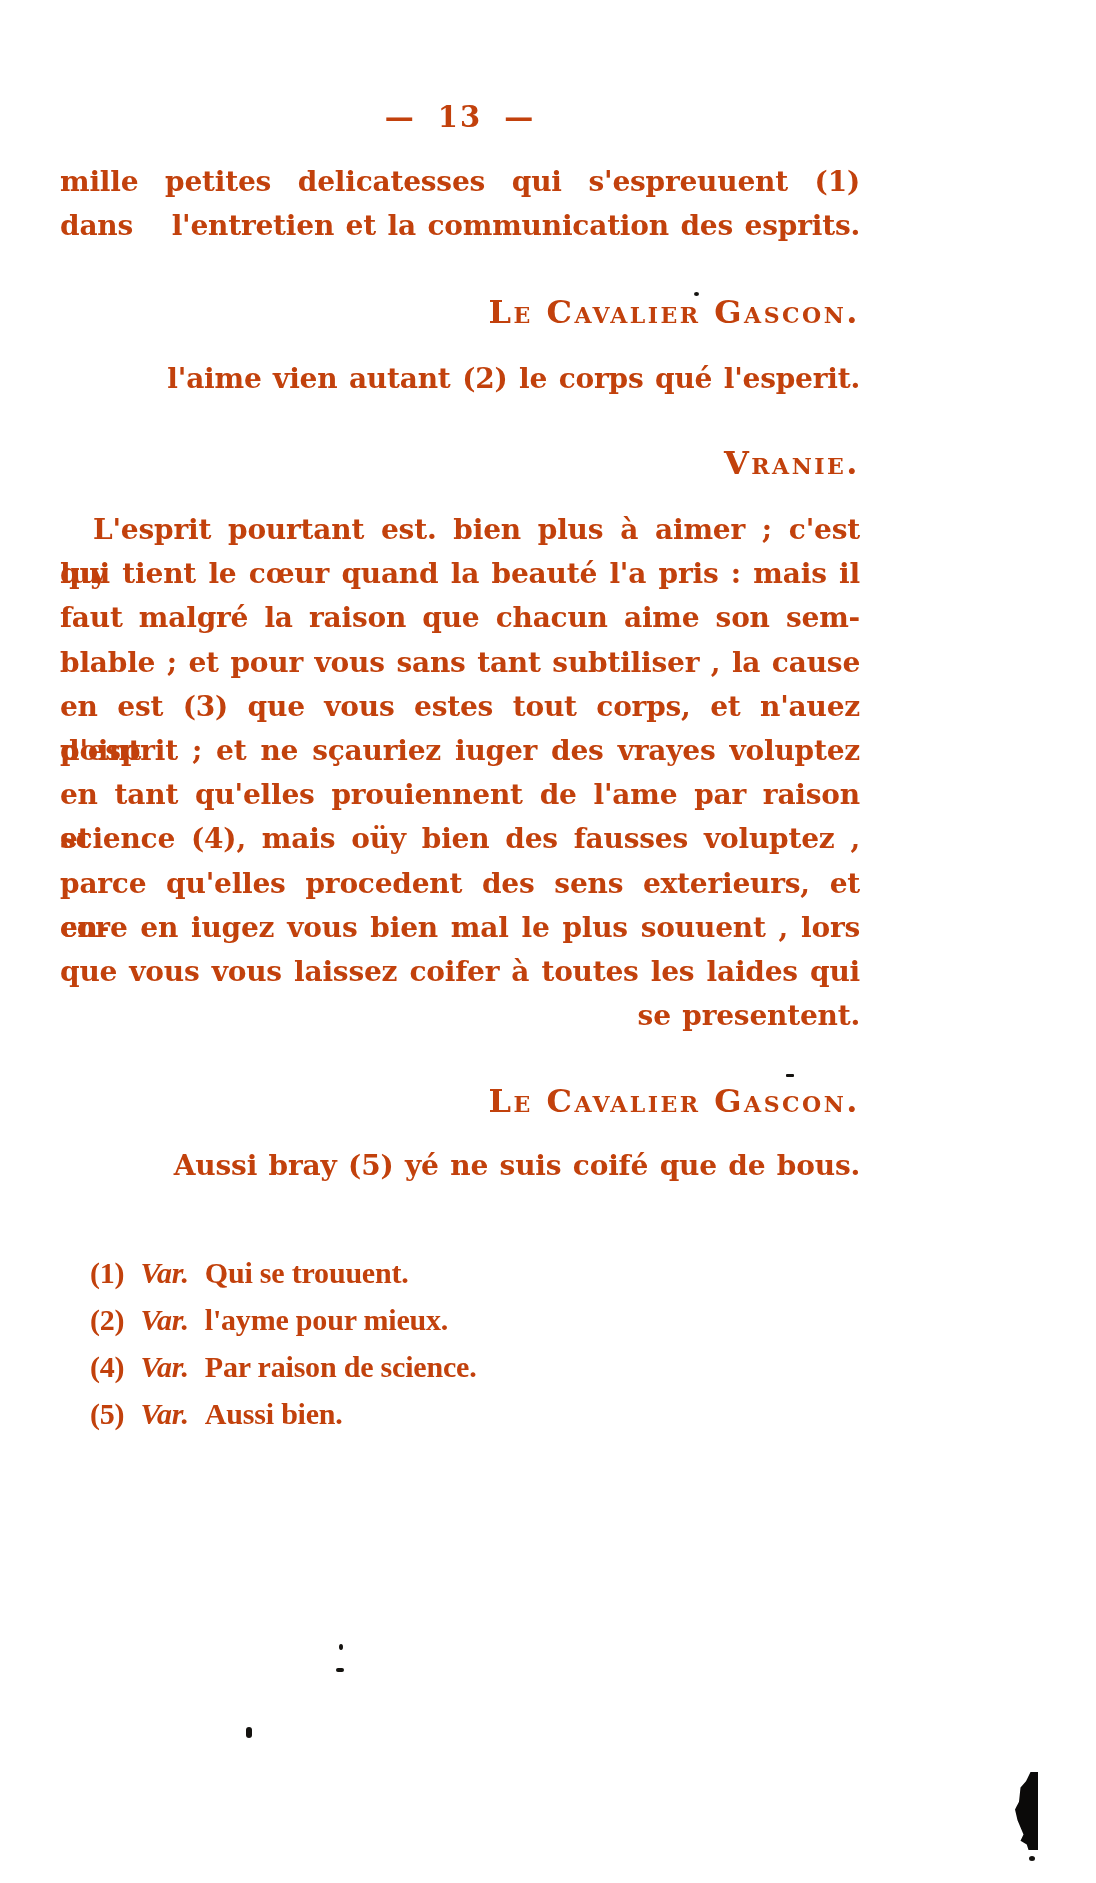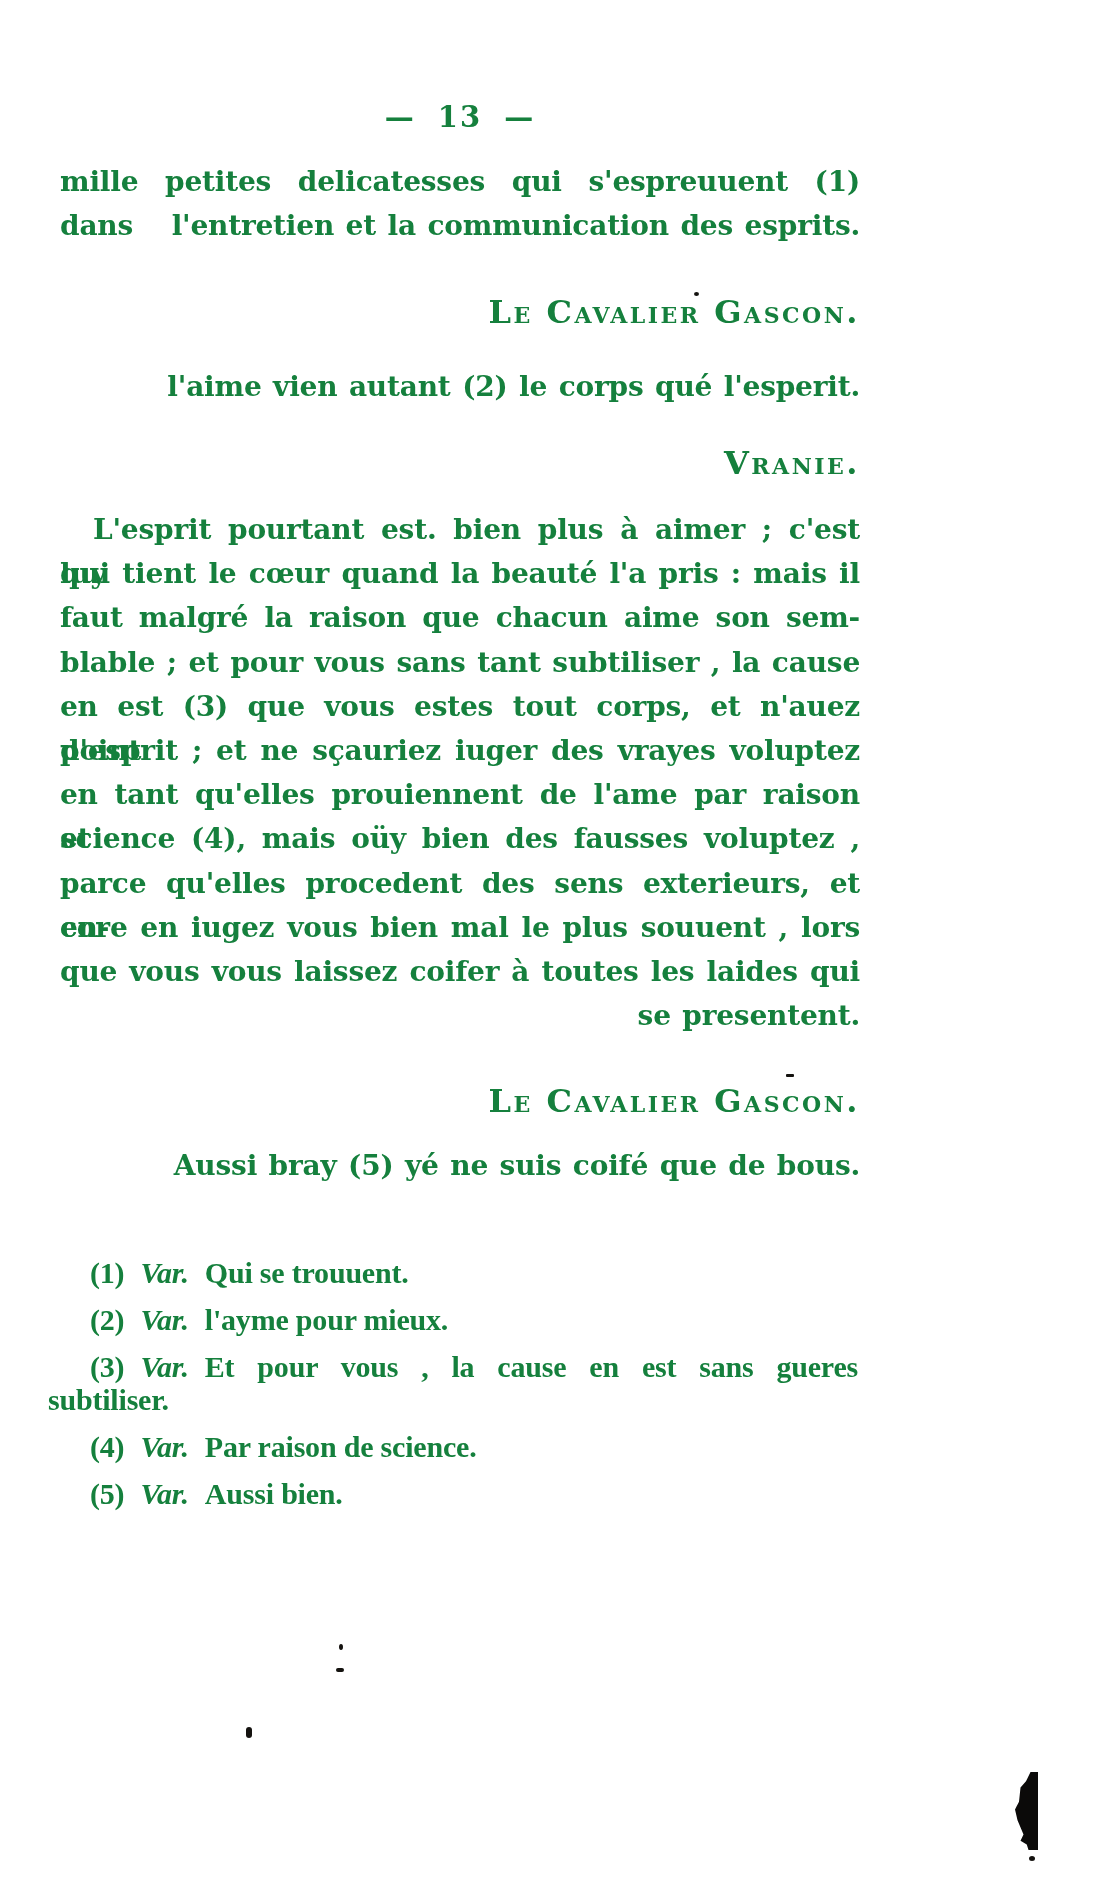--- a/index.html
+++ b/index.html
@@ -1,20 +1,20 @@
 <!DOCTYPE html>
 <html><head>
 <meta charset="utf-8">
 <style>
   html,body{margin:0;padding:0;background:#ffffff;}
   .page{
     position:relative;
     width:1096px;height:1883px;
     background:#ffffff;
-    color:#15803d;
+    color:#c2410c;
     font-family:"DejaVu Serif", serif;
     font-weight:700;
     overflow:hidden;
   }
   .abs{position:absolute;}
   
   .textblock{left:60px;width:800px;}
   .tl{
     font-size:28px;
     height:44.2px;
@@ -67,21 +67,21 @@
 
   <div class="abs pageno" style="top:101px">— 13 —</div>
 
   <div class="abs textblock" style="top:160px">
     <div class="tl jl">mille petites delicatesses qui s'espreuuent (1) dans</div>
     <div class="tl">l'entretien et la communication des esprits.</div>
   </div>
 
   <div class="abs hdr" style="top:296px">Le Cavalier Gascon.</div>
 
-  <div class="abs textblock" style="top:365px">
+  <div class="abs textblock" style="top:357px">
     <div class="tl ind">l'aime vien autant (2) le corps qué l'esperit.</div>
   </div>
 
   <div class="abs hdr" style="top:447px">Vranie.</div>
 
   <div class="abs textblock" style="top:508px">
     <div class="tl jl ind">L'esprit pourtant est. bien plus à aimer ; c'est luy</div>
     <div class="tl jl">qui tient le cœur quand la beauté l'a pris : mais il</div>
     <div class="tl jl">faut malgré la raison que chacun aime son sem-</div>
     <div class="tl jl">blable ; et pour vous sans tant subtiliser , la cause</div>
@@ -97,24 +97,20 @@
 
   <div class="abs hdr" style="top:1085px">Le Cavalier Gascon.</div>
 
   <div class="abs textblock" style="top:1144px">
     <div class="tl ind">Aussi bray (5) yé ne suis coifé que de bous.</div>
   </div>
 
   <div class="abs fns" style="top:1256px">
     <p class="fn"><span class="fnm">(1)</span><i>Var.</i><span>Qui se trouuent.</span></p>
     <p class="fn"><span class="fnm">(2)</span><i>Var.</i><span>l'ayme pour mieux.</span></p>
-    <p class="fn">
-      <span class="fnl jl"><span class="fnm">(3)</span><i>Var.</i><span>Et pour vous , la cause en est sans gueres</span></span>
-      <span class="fnl cont">subtiliser.</span>
-    </p>
     <p class="fn"><span class="fnm">(4)</span><i>Var.</i><span>Par raison de science.</span></p>
     <p class="fn"><span class="fnm">(5)</span><span class="fnm" style="font-style:italic">Var.</span><span>Aussi bien.</span></p>
   </div>
 
   <div class="spk" style="left:694px;top:292px;width:5px;height:4px"></div>
   <div class="spk" style="left:786px;top:1074px;width:8px;height:3px;border-radius:1px"></div>
   <div class="spk" style="left:339px;top:1644px;width:4px;height:6px"></div>
   <div class="spk" style="left:336px;top:1668px;width:8px;height:4px;border-radius:2px"></div>
   <div class="spk" style="left:246px;top:1727px;width:6px;height:11px;border-radius:3px"></div>
 

